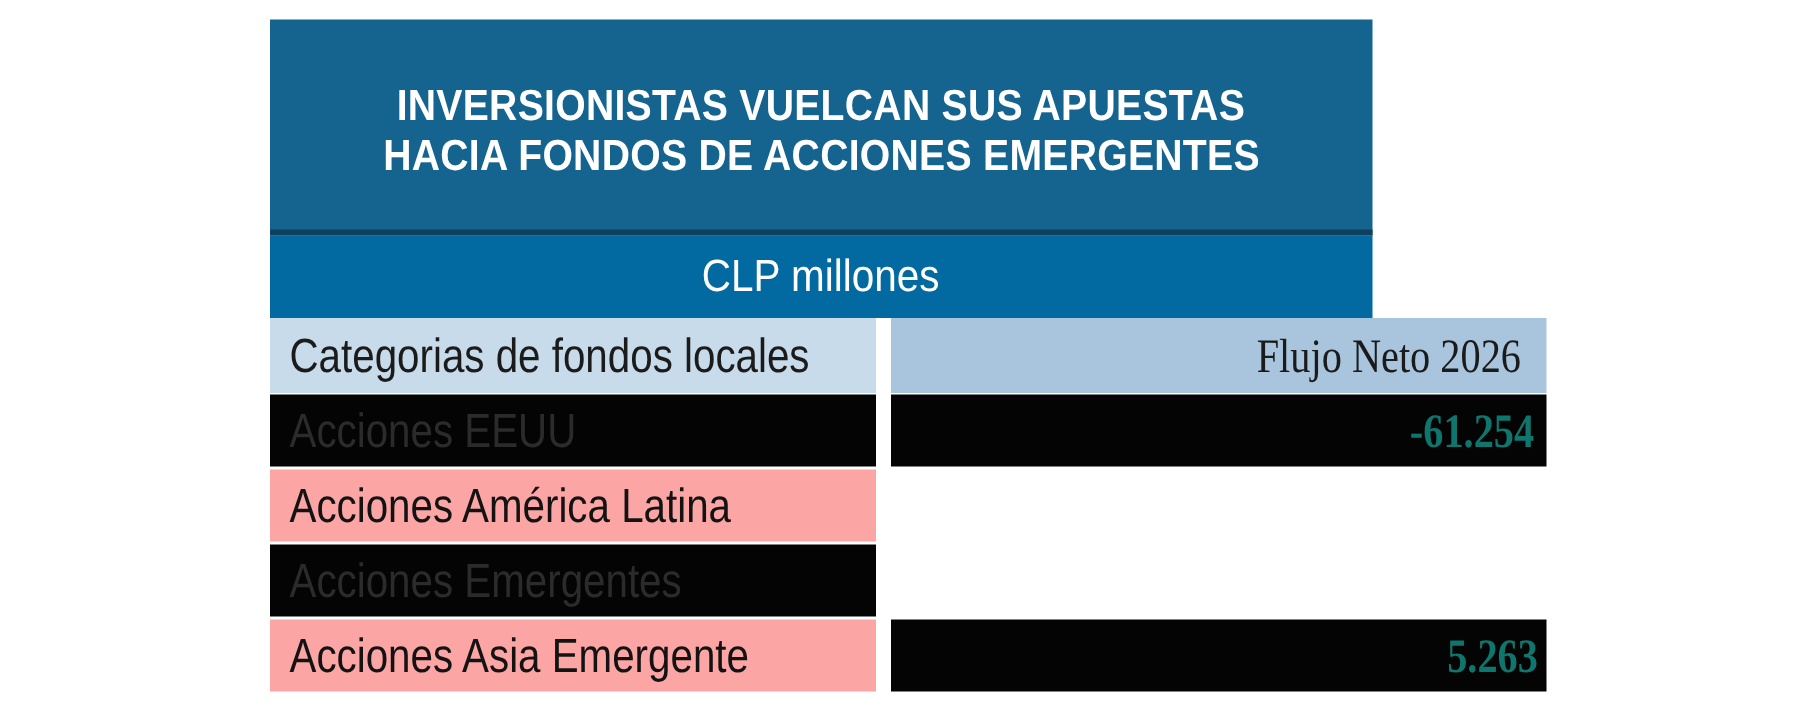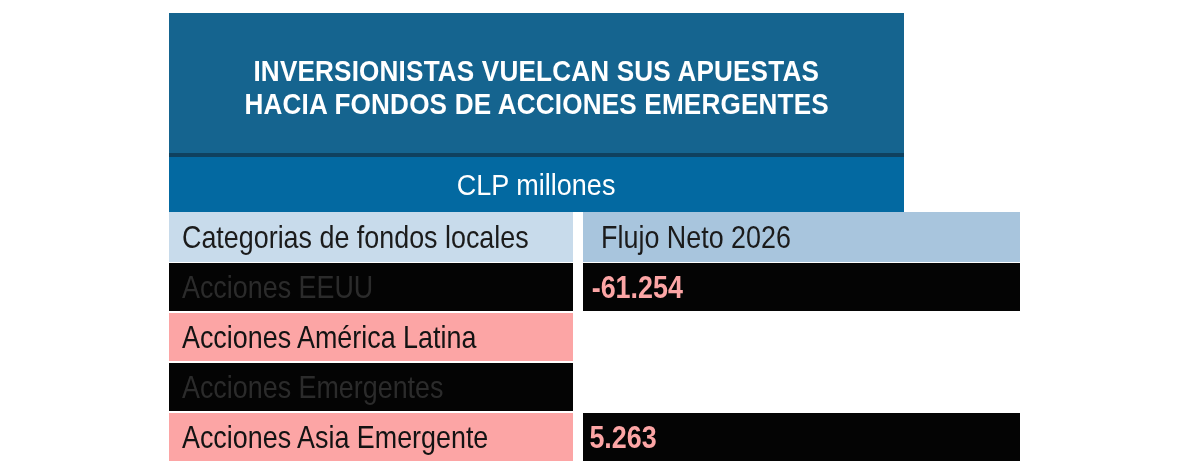--- a/index.html
+++ b/index.html
@@ -9,21 +9,21 @@
   .canvas {
     position: relative;
     width: 1200px;
     height: 471px;
     background: #ffffff;
     overflow: hidden;
   }
 
   .block {
     position: absolute;
-    left: 169px;
+    left: 180px;
     top: 13px;
     width: 735px;
   }
 
   
   .title-band {
     height: 144px;
     background: #15648f;
     border-bottom: 4px solid #0f415f;
     color: #ffffff;
@@ -73,40 +73,41 @@
     display: flex;
     align-items: center;
     font-size: 32px;
   }
   .cell.cat {
     width: 404px;
     padding-left: 13px;
   }
   .cell.val {
     width: 437px;
-    justify-content: flex-start;
+    justify-content: flex-end;
+    font-family: Liberation Serif, serif;
   }
   .gap {
     width: 10px;
     background: #ffffff;
   }
 
   .header-row { height: 50px; }
   .header-row .cat { background: #c8dbeb; color: #1b1b1b; }
   .header-row .val { background: #a8c5dd; color: #1b1b1b; }
 
   .tbody { margin-top: 1px; }
   .tbody .trow { height: 48px; margin-bottom: 2px; }
   .tbody .trow:last-child { margin-bottom: 0; }
 
   .trow.dark .cat { background: #040404; color: #2b2b2b; }
   .trow.light .cat { background: #fca5a5; color: #131313; }
   .tbody .val {
     background: #040404;
-    color: #fca5a5;
+    color: #0f766e;
     font-weight: bold;
   }
 </style>
 </head>
 <body>
 
 <div class="canvas">
   <div class="block">
 
     <div class="title-band">

